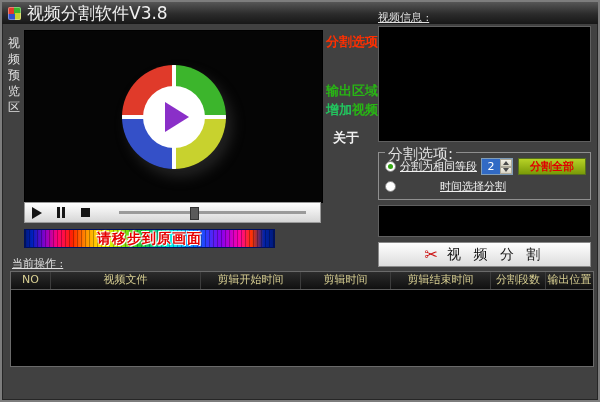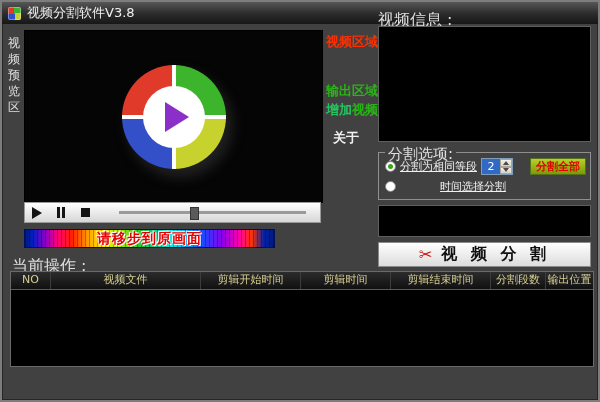--- a/index.html
+++ b/index.html
@@ -6,21 +6,21 @@
   .window{
     position:relative;width:600px;height:402px;box-sizing:border-box;
     background:#414141;border:2px solid #7d7d7d;overflow:hidden;
     box-shadow:inset 0 0 0 1px #262626;
     font-family:"DejaVu Sans","Liberation Sans",sans-serif;color:#e6e6e6;
     -webkit-user-select:none;user-select:none;
   }
   
   .titlebar{position:absolute;left:0;top:0;right:0;height:22px;
     background:linear-gradient(#565656,#2b2b2b 55%,#171717);
-    display:flex;align-items:center;gap:6px;padding-left:6px;font-size:13px;color:#f0f0f0;}
+    display:flex;align-items:center;gap:6px;padding-left:6px;font-size:17px;color:#f0f0f0;}
   .app-icon{width:13px;height:13px;border-radius:2px;flex:0 0 auto;
     background:conic-gradient(#3cb52c 0 25%,#c8d22e 25% 50%,#3450c8 50% 75%,#e03a2a 75% 100%);
     box-shadow:inset 0 0 0 1px rgba(255,255,255,.35);}
   
   .side-label{position:absolute;left:6px;top:33px;width:14px;font-size:12px;line-height:16px;
     color:#e0e0e0;word-break:break-all;}
   
   .preview{position:absolute;left:22px;top:28px;width:297px;height:171px;background:#050505;
     border:1px solid #000;display:flex;align-items:center;justify-content:center;}
   .logo{position:relative;width:104px;height:104px;border-radius:50%;
@@ -55,45 +55,45 @@
       linear-gradient(90deg,#001a7a 0%,#0020c0 3%,#8800cc 8%,#ff0077 13%,#ff2200 19%,#ff9900 25%,#ffee00 31%,#aaee00 38%,#33cc22 45%,#00cc88 52%,#00eeee 59%,#0099ff 66%,#2244ff 72%,#8800ee 79%,#ff00aa 86%,#ff3300 91%,#0022aa 96%,#001a7a 100%);}
   .watermark{font-size:14px;font-weight:bold;color:#e60000;letter-spacing:1px;white-space:nowrap;
     text-shadow:0 0 2px #fff,0 0 2px #fff,1px 1px 0 #fff,-1px -1px 0 #fff;}
   
   .menu-item{position:absolute;left:324px;font-size:13px;font-weight:bold;cursor:pointer;white-space:nowrap;}
   #menu-video{top:31px;}
   #menu-output{top:80px;}
   #menu-add{top:99px;}
   #menu-about{top:127px;left:331px;}
   
-  .panel-label{position:absolute;font-size:16px;color:#e0e0e0;}
+  .panel-label{position:absolute;font-size:11px;color:#e0e0e0;text-decoration:underline;}
   #info-label{left:376px;top:8px;}
   #info-box{position:absolute;left:376px;top:24px;width:213px;height:116px;background:#000;border:1px solid #5f5f5f;box-sizing:border-box;}
   .groupbox{position:absolute;left:376px;top:150px;width:213px;height:48px;border:1px solid #8f8f8f;box-sizing:border-box;}
   .groupbox-title{position:absolute;top:-8px;left:6px;background:#414141;padding:0 3px;font-size:15px;color:#e0e0e0;}
   .opt-row{position:absolute;left:6px;right:4px;display:flex;align-items:center;gap:4px;}
   #opt-row1{top:5px;}
   #opt-row2{top:26px;gap:44px;}
   .radio{width:11px;height:11px;border-radius:50%;background:#fff;border:1px solid #808080;box-sizing:border-box;position:relative;cursor:pointer;flex:0 0 auto;}
   .radio.checked::after{content:"";position:absolute;left:2px;top:2px;width:5px;height:5px;border-radius:50%;background:#35a515;}
   .opt-label{font-size:11px;color:#f0f0f0;cursor:pointer;white-space:nowrap;text-decoration:underline;}
   .spinner{display:flex;width:30px;height:15px;background:#fff;border:1px solid #7f9db9;cursor:text;flex:0 0 auto;}
   .spinner-value{flex:1;background:#316ac5;color:#fff;font-size:11px;line-height:15px;text-align:center;}
   .spinner-arrows{width:12px;display:flex;flex-direction:column;}
   .sp-btn{flex:1;background:linear-gradient(#f4f2e8,#d8d4c4);border:1px solid #aca899;box-sizing:border-box;display:flex;align-items:center;justify-content:center;cursor:pointer;}
   .arrow-up{width:0;height:0;border-left:3px solid transparent;border-right:3px solid transparent;border-bottom:4px solid #4a4a4a;}
   .arrow-down{width:0;height:0;border-left:3px solid transparent;border-right:3px solid transparent;border-top:4px solid #4a4a4a;}
-  .split-all{margin-left:auto;height:15px;line-height:15px;padding:0 5px;font-size:11px;font-weight:bold;
+  .split-all{margin-left:auto;height:15px;line-height:15px;padding:0 11px;font-size:11px;font-weight:bold;
     color:#e00000;background:linear-gradient(#b7d226,#7a9a08);border:1px solid #55711c;cursor:pointer;white-space:nowrap;}
   #time-box{position:absolute;left:376px;top:203px;width:213px;height:32px;background:#000;border:1px solid #5f5f5f;box-sizing:border-box;}
   .split-button{position:absolute;left:376px;top:240px;width:213px;height:25px;box-sizing:border-box;
     background:linear-gradient(#ffffff,#dcdcdc);border:1px solid #8a8a8a;
     display:flex;align-items:center;justify-content:center;gap:9px;cursor:pointer;}
   .scissors{color:#cc1515;font-size:16px;line-height:1;}
-  .split-label{font-size:16px;font-weight:bold;color:#101010;letter-spacing:4px;white-space:nowrap;}
+  .split-label{font-size:14px;font-weight:normal;color:#101010;letter-spacing:4px;white-space:nowrap;}
   
   #currentop-label{left:10px;top:254px;}
   .table{position:absolute;left:8px;top:269px;width:584px;height:96px;box-sizing:border-box;
     background:#15803d;border:1px solid #6a6a6a;display:flex;flex-direction:column;}
   .thead{display:flex;height:17px;flex:0 0 auto;background:linear-gradient(#2c2c2c,#101010);border-bottom:1px solid #5a5a5a;}
   .th{font-size:11px;color:#d8cf92;line-height:16px;text-align:center;border-right:1px solid #3c3c3c;
     box-sizing:border-box;overflow:hidden;white-space:nowrap;cursor:pointer;}
   .c0{width:40px;} .c1{width:150px;} .c2{width:90px;} .c3{width:100px;} .c4{width:100px;} .c5{width:55px;}
   .c6{flex:1;border-right:none;}
   .tbody{flex:1;background:#000;}
@@ -133,21 +133,21 @@
     </div>
     <div class="seek">
       <span class="seek-handle"></span>
     </div>
   </div>
 
   <div class="spectrum">
     <span class="watermark">请移步到原画面</span>
   </div>
 
-  <div class="menu-item" id="menu-video" style="color:#ff2f00">视频区域</div>
+  <div class="menu-item" id="menu-video" style="color:#ff2f00">分割选项</div>
   <div class="menu-item" id="menu-output" style="color:#28b614">输出区域</div>
   <div class="menu-item" id="menu-add">
     <span style="color:#22c55e">增加</span><span style="color:#28b614">视频</span>
   </div>
   <div class="menu-item" id="menu-about" style="color:#f0f0f0">关于</div>
 
   <div class="panel-label" id="info-label">视频信息 :</div>
   <div id="info-box"></div>
 
   <div class="groupbox">

